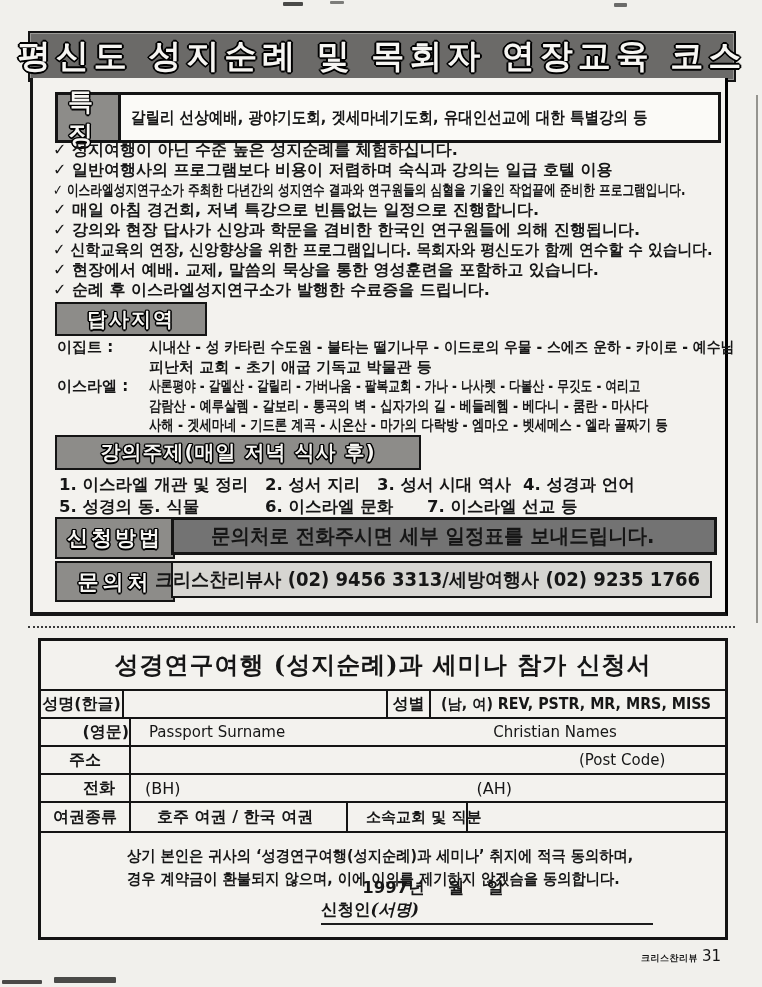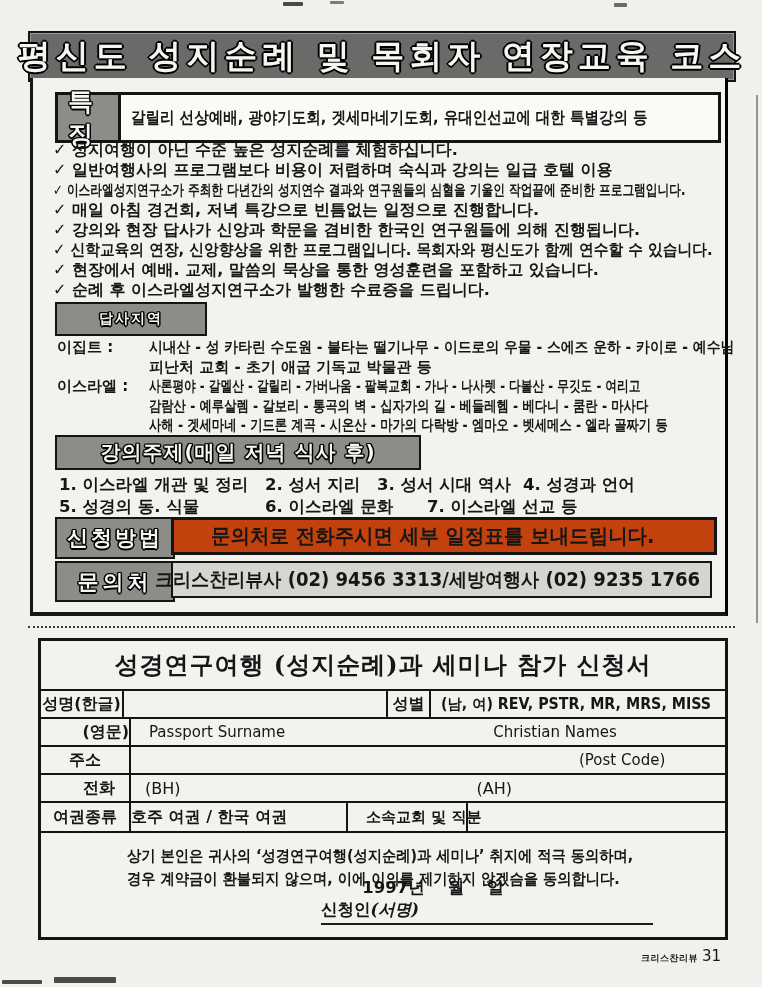--- a/index.html
+++ b/index.html
@@ -30,32 +30,32 @@
   .feature{left:22px;top:14px;width:660px;height:45px;border:3px solid #141414;display:flex;background:#fbfaf7;}
   .feature-label{width:100px;background:#8d8c89;border-right:3px solid #141414;display:flex;
                  align-items:center;justify-content:center;font-size:25px;letter-spacing:10px;padding-left:10px;box-sizing:border-box;}
   .feature-text{flex:1;display:flex;align-items:center;padding-left:10px;font-size:16.5px;font-weight:bold;}
 
   .checklist{left:20px;top:62px;width:666px;line-height:19.8px;font-size:16px;font-weight:bold;}
   .chk{white-space:nowrap;}
   .chk .fs15{font-size:15px;}
 
   .glabel{background:#8d8c89;border:2.5px solid #141414;display:flex;align-items:center;justify-content:center;}
-  .regions-label{left:22px;top:224px;width:148px;height:30px;font-size:14px;letter-spacing:2px;}
+  .regions-label{left:22px;top:224px;width:148px;height:30px;font-size:20px;letter-spacing:2px;}
   .topics-label{left:22px;top:357px;width:362px;height:31px;font-size:20px;letter-spacing:1px;}
 
   .regions{left:24px;top:260px;width:660px;font-size:15px;font-weight:bold;line-height:19.5px;}
   .region-row{display:flex;}
   .region-name{width:92px;flex:none;white-space:nowrap;}
   .region-lines{flex:1;}
 
   .topic{font-size:16.5px;font-weight:bold;white-space:nowrap;}
 
   .apply-row-label{left:22px;top:439px;width:116px;height:38px;font-size:21px;letter-spacing:3px;}
-  .apply-row-text{left:138px;top:439px;width:546px;height:38px;border:3px solid #141414;background:#c2410c;
+  .apply-row-text{left:138px;top:439px;width:546px;height:38px;border:3px solid #141414;background:#737373;
                   display:flex;align-items:center;justify-content:center;font-size:20.5px;font-weight:bold;box-sizing:border-box;}
   .contact-row-label{left:22px;top:483px;width:116px;height:37px;font-size:21px;letter-spacing:4px;}
   .contact-row-text{left:138px;top:483px;width:541px;height:37px;border:2.5px solid #141414;background:#d6d5d1;
                   display:flex;align-items:center;justify-content:center;font-size:19px;font-weight:bold;box-sizing:border-box;}
 
   .dotted-sep{left:28px;top:626px;width:707px;height:0;border-top:2px dotted #3a3a3a;}
 
   
   .formbox{left:38px;top:638px;width:690px;height:302px;border:3px solid #141414;box-sizing:border-box;background:#f3f2ee;}
   .form-title{height:48px;border-bottom:2.5px solid #141414;display:flex;align-items:center;justify-content:center;
@@ -185,21 +185,21 @@
     <div class="frow">
       <div class="fcell lab rb" style="width:90px;padding-left:28px;">전화</div>
       <div class="fcell" style="flex:1;padding-left:14px;">
         <span class="en" style="font-size:16px;">(BH)</span>
         <span class="en" style="font-size:16px;margin-left:296px;">(AH)</span>
       </div>
     </div>
 
     <div class="frow" style="border-bottom:2.5px solid #141414;height:28px;">
       <div class="fcell lab rb" style="width:90px;">여권종류</div>
-      <div class="fcell rb" style="width:217px;padding-left:0;">호주 여권 / 한국 여권</div>
+      <div class="fcell rb" style="width:217px;padding-left:26px;">호주 여권 / 한국 여권</div>
       <div class="fcell rb" style="width:120px;padding-left:18px;font-size:15px;">소속교회 및 직분</div>
       <div class="fcell" style="flex:1;"></div>
     </div>
 
     <div class="agreement">
       <div class="nowrap"><span class="cond sx92 pre">상기 본인은 귀사의 ‘성경연구여행(성지순례)과 세미나’ 취지에 적극 동의하며,</span></div>
       <div class="nowrap"><span class="cond sx92 pre">경우 계약금이 환불되지 않으며,  이에 이의를 제기하지 않겠슴을 동의합니다.</span></div>
     </div>
 
     <div class="date-line pre">1997년    월    일</div>

